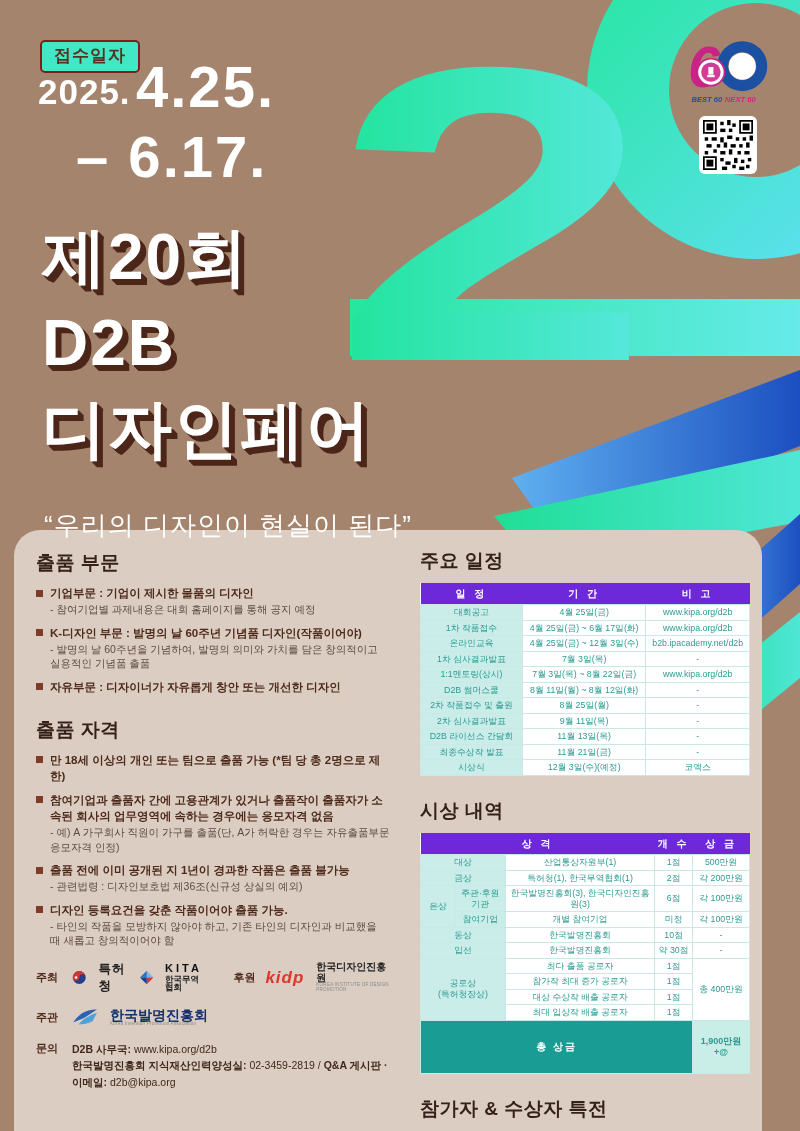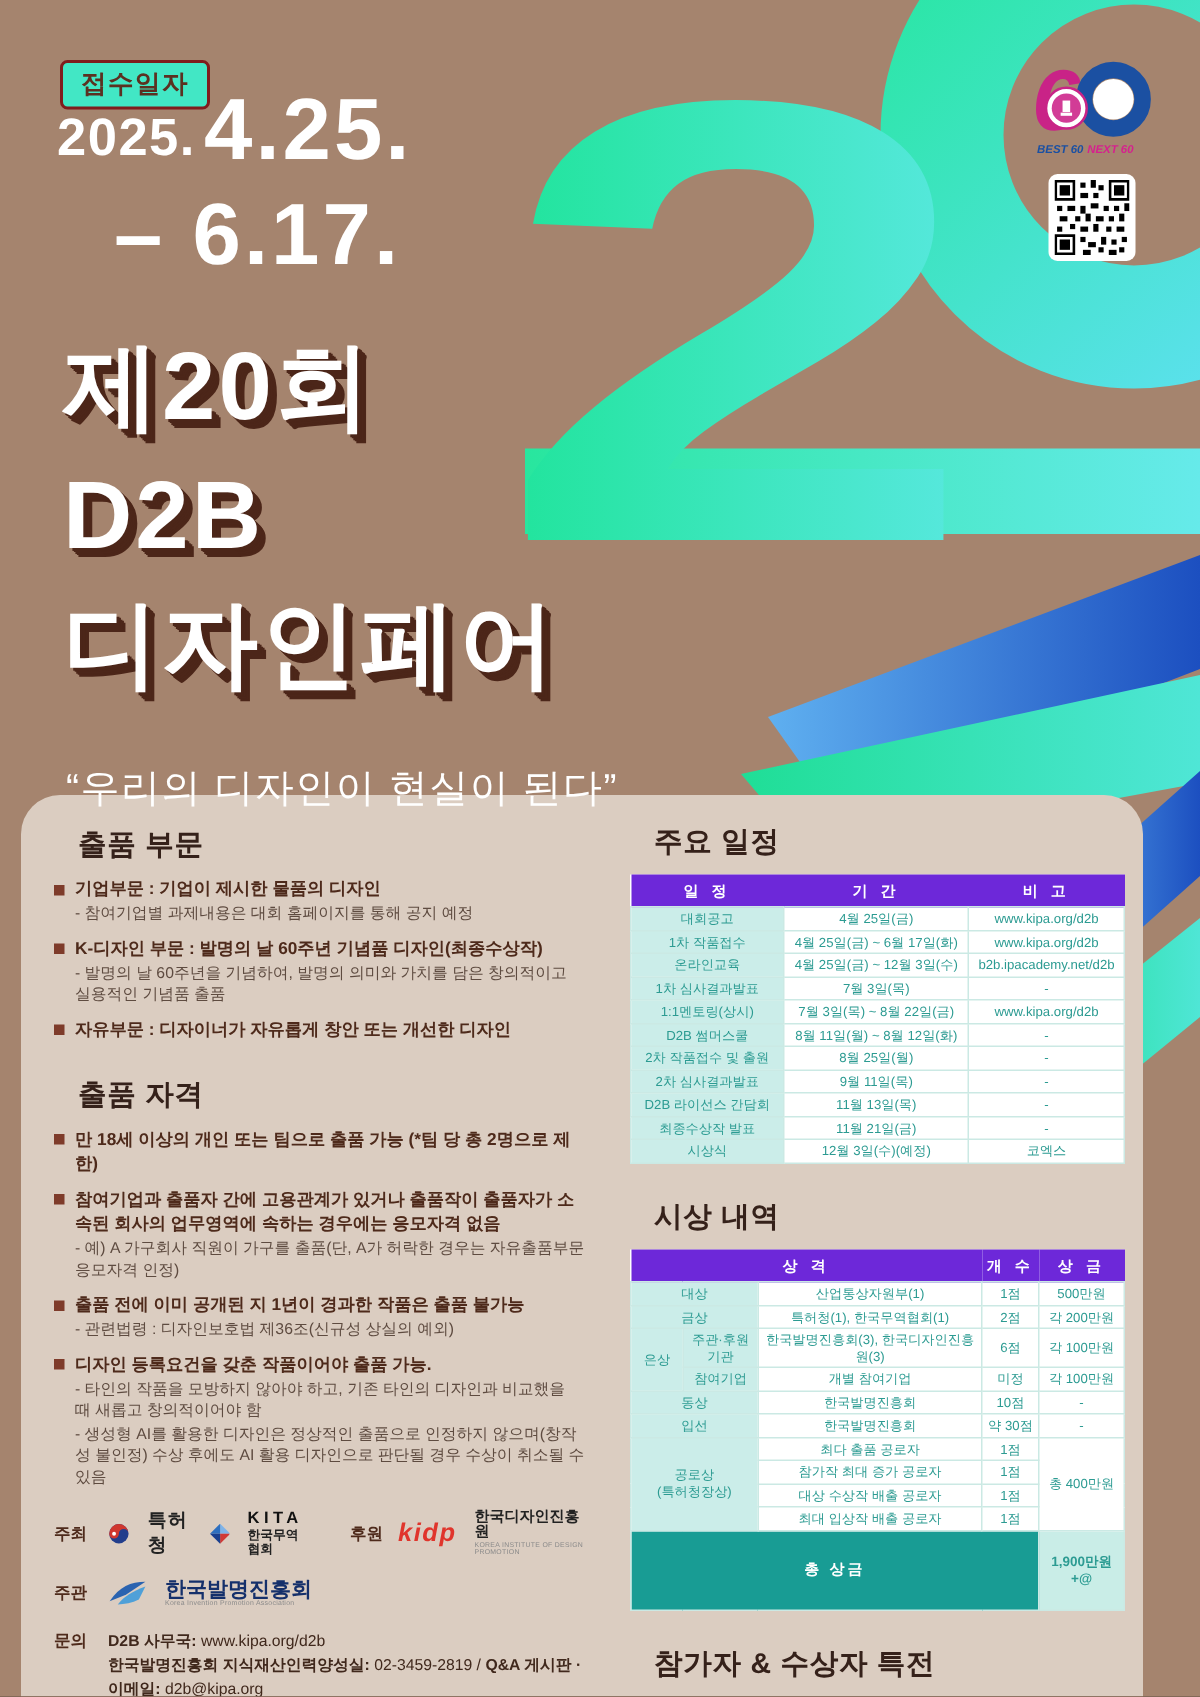--- a/index.html
+++ b/index.html
@@ -23,21 +23,21 @@
   .subtitle{position:absolute;left:44px;top:480px;color:#fff;font-size:26px;font-weight:500;letter-spacing:1px;margin-top:28px;}
 
   .logo60{position:absolute;left:684px;top:34px;width:86px;height:72px;text-align:center;}
   .qr{position:absolute;left:699px;top:116px;width:58px;height:58px;background:#fff;border-radius:6px;padding:4px;}
 
   
   .panel{position:absolute;left:14px;top:530px;width:748px;height:601px;background:#DBCDC1;
          border-radius:26px 26px 0 0;z-index:2;}
   .col-left{position:absolute;left:22px;top:20px;width:354px;}
   .col-right{position:absolute;left:406px;top:18px;width:330px;}
-  .sec-title{font-size:19px;font-weight:800;color:#35211A;margin:0 16px 9px;letter-spacing:.5px;}
+  .sec-title{font-size:19px;font-weight:800;color:#35211A;margin:0 0 9px;letter-spacing:.5px;}
   .mt{margin-top:22px;}
   .item{display:flex;gap:7px;margin-bottom:8px;}
   .bullet{flex:0 0 auto;width:7px;height:7px;background:#7E3B2A;margin-top:4.5px;}
   .item-text{flex:1;}
   .head{font-size:11.5px;font-weight:800;color:#4E2A1B;line-height:1.4;}
   .sub{font-size:10.5px;font-weight:400;color:#5E4B40;line-height:1.38;margin-top:1px;}
 
   
   table{width:100%;border-collapse:collapse;table-layout:fixed;background:#fff;}
   thead th{background:#6d28d9;color:#fff;font-size:10px;font-weight:700;padding:3.5px 2px;letter-spacing:3px;}
@@ -186,21 +186,21 @@
       <div class="item">
         <span class="bullet"></span>
         <div class="item-text">
           <div class="head">기업부문 : 기업이 제시한 물품의 디자인</div>
           <div class="sub">- 참여기업별 과제내용은 대회 홈페이지를 통해 공지 예정</div>
         </div>
       </div>
       <div class="item">
         <span class="bullet"></span>
         <div class="item-text">
-          <div class="head">K-디자인 부문 : 발명의 날 60주년 기념품 디자인(최종수상작)</div>
+          <div class="head">K-디자인 부문 : 발명의 날 60주년 기념품 디자인(작품이어야)</div>
           <div class="sub">- 발명의 날 60주년을 기념하여, 발명의 의미와 가치를 담은 창의적이고 실용적인 기념품 출품</div>
         </div>
       </div>
       <div class="item">
         <span class="bullet"></span>
         <div class="item-text">
           <div class="head">자유부문 : 디자이너가 자유롭게 창안 또는 개선한 디자인</div>
         </div>
       </div>
 
@@ -224,21 +224,20 @@
         <div class="item-text">
           <div class="head">출품 전에 이미 공개된 지 1년이 경과한 작품은 출품 불가능</div>
           <div class="sub">- 관련법령 : 디자인보호법 제36조(신규성 상실의 예외)</div>
         </div>
       </div>
       <div class="item">
         <span class="bullet"></span>
         <div class="item-text">
           <div class="head">디자인 등록요건을 갖춘 작품이어야 출품 가능.</div>
           <div class="sub">- 타인의 작품을 모방하지 않아야 하고, 기존 타인의 디자인과 비교했을 때 새롭고 창의적이어야 함</div>
-          <div class="sub">- 생성형 AI를 활용한 디자인은 정상적인 출품으로 인정하지 않으며(창작성 불인정) 수상 후에도 AI 활용 디자인으로 판단될 경우 수상이 취소될 수 있음</div>
         </div>
       </div>
 
       <div class="org-row">
         <span class="org-label">주최</span>
         <span class="org-item">
           <svg width="19" height="19" viewBox="0 0 18 18">
             <circle cx="9" cy="9" r="8" fill="#233E8C"></circle>
             <path d="M1,9 a8,8 0 0 1 16,0 a4,4 0 0 0 -8,0 a4,4 0 0 1 -8,0 Z" fill="#D0372F"></path>
             <circle cx="5" cy="9" r="1.6" fill="#fff"></circle>

